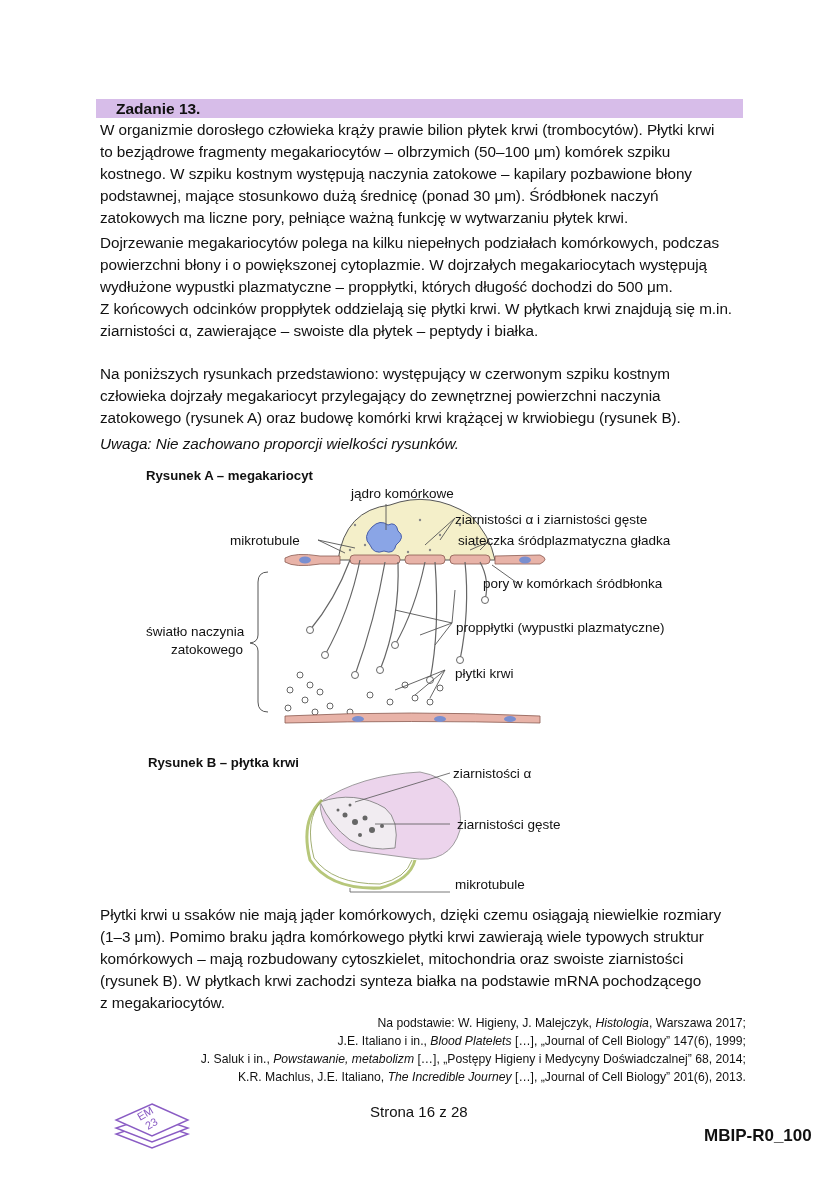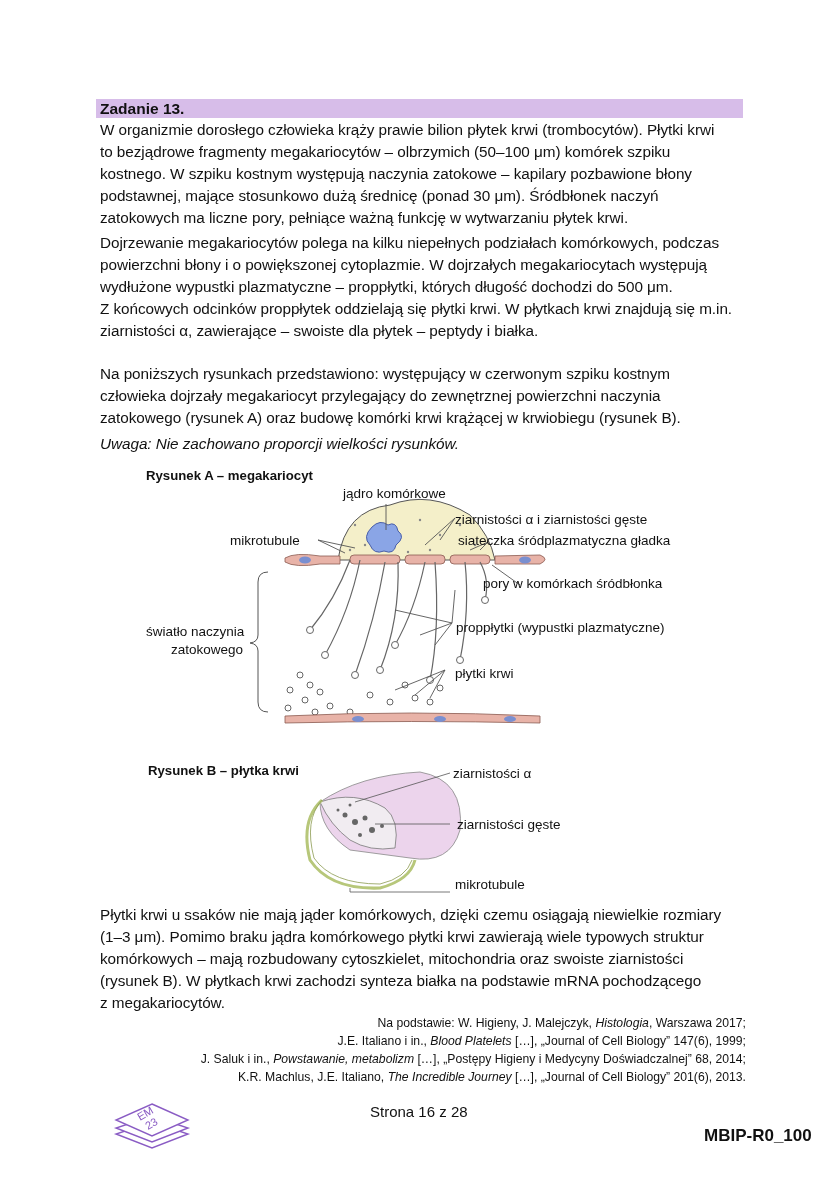--- a/index.html
+++ b/index.html
@@ -1,19 +1,19 @@
 <!DOCTYPE html>
 <html><head>
 <meta charset="utf-8">
 <style>
   html, body { margin: 0; padding: 0; background: #ffffff; }
   body { width: 840px; height: 1187px; position: relative; font-family: "Liberation Sans", sans-serif; color: #111; overflow: hidden; }
   .page { position: absolute; left: 0; top: 0; width: 840px; height: 1187px; }
   .task-header { position: absolute; left: 96px; top: 99px; width: 647px; height: 19px; background: #d7bde9; }
-  .task-title { position: absolute; left: 100px; top: 99px; font-weight: bold; font-size: 15.5px; line-height: 19px; }
+  .task-title { position: absolute; left: 116px; top: 99px; font-weight: bold; font-size: 15.5px; line-height: 19px; }
   .para { position: absolute; left: 100px; width: 650px; font-size: 15.3px; line-height: 22px; letter-spacing: -0.05px; }
   .para .ln { display: block; white-space: nowrap; }
   .italic { font-style: italic; }
   .fig-title { position: absolute; font-weight: bold; font-size: 13.2px; white-space: nowrap; }
   .lbl { position: absolute; font-size: 13.5px; white-space: nowrap; }
   .fig { position: absolute; }
   .src { position: absolute; right: 94px; font-size: 12.2px; text-align: right; white-space: nowrap; line-height: 18px; }
   .footer-page { position: absolute; left: 370px; top: 1103px; font-size: 15px; }
   .footer-code { position: absolute; left: 660px; top: 1126px; font-size: 17px; font-weight: bold; padding-left: 44px; }
   .logo { position: absolute; left: 112px; top: 1100px; }
@@ -133,31 +133,31 @@
       <line x1="312" y1="143" x2="255" y2="130"></line>
       <line x1="312" y1="143" x2="280" y2="155"></line>
       <line x1="312" y1="143" x2="295" y2="165"></line>
       <line x1="312" y1="143" x2="315" y2="110"></line>
       <line x1="305" y1="190" x2="255" y2="210"></line>
       <line x1="305" y1="190" x2="275" y2="215"></line>
       <line x1="305" y1="190" x2="290" y2="218"></line>
     </g>
   </svg>
 
-  <div class="lbl" style="left:316px; top:486px;padding-left:27px;">jądro komórkowe</div>
+  <div class="lbl" style="left:324px; top:486px;padding-left:27px;">jądro komórkowe</div>
   <div class="lbl" style="left:455px; top:512px;">ziarnistości α i ziarnistości gęste</div>
   <div class="lbl" style="left:230px; top:533px;">mikrotubule</div>
   <div class="lbl" style="left:458px; top:533px;">siateczka śródplazmatyczna gładka</div>
   <div class="lbl" style="left:483px; top:576px;">pory w komórkach śródbłonka</div>
   <div class="lbl" style="left:146px; top:624px;">światło naczynia</div>
   <div class="lbl" style="left:171px; top:642px;">zatokowego</div>
   <div class="lbl" style="left:456px; top:620px;">proppłytki (wypustki plazmatyczne)</div>
   <div class="lbl" style="left:455px; top:666px;">płytki krwi</div>
 
-  <div class="fig-title" style="left:148px; top:755px;margin-top:8px;">Rysunek B – płytka krwi</div>
+  <div class="fig-title" style="left:148px; top:755px;">Rysunek B – płytka krwi</div>
 
   <svg class="fig" style="left:300px; top:760px;" width="170" height="140" viewBox="0 0 170 140">
     <path d="M 20 42 Q 60 15 120 12 Q 165 20 160 70 Q 150 105 110 98 L 50 90 Q 20 70 20 42 Z" fill="#ecd4ec" stroke="#888" stroke-width="0.8"></path>
     <path d="M 20 42 Q 55 30 85 48 Q 100 60 95 88 Q 70 92 50 80 Q 30 65 20 42 Z" fill="#f1ecf1" stroke="#777" stroke-width="0.8"></path>
     <g fill="#666">
       <circle cx="45" cy="55" r="2.5"></circle>
         <circle cx="55" cy="62" r="3"></circle>
         <circle cx="65" cy="58" r="2.5"></circle>
       <circle cx="72" cy="70" r="3"></circle>
         <circle cx="60" cy="75" r="2"></circle>

